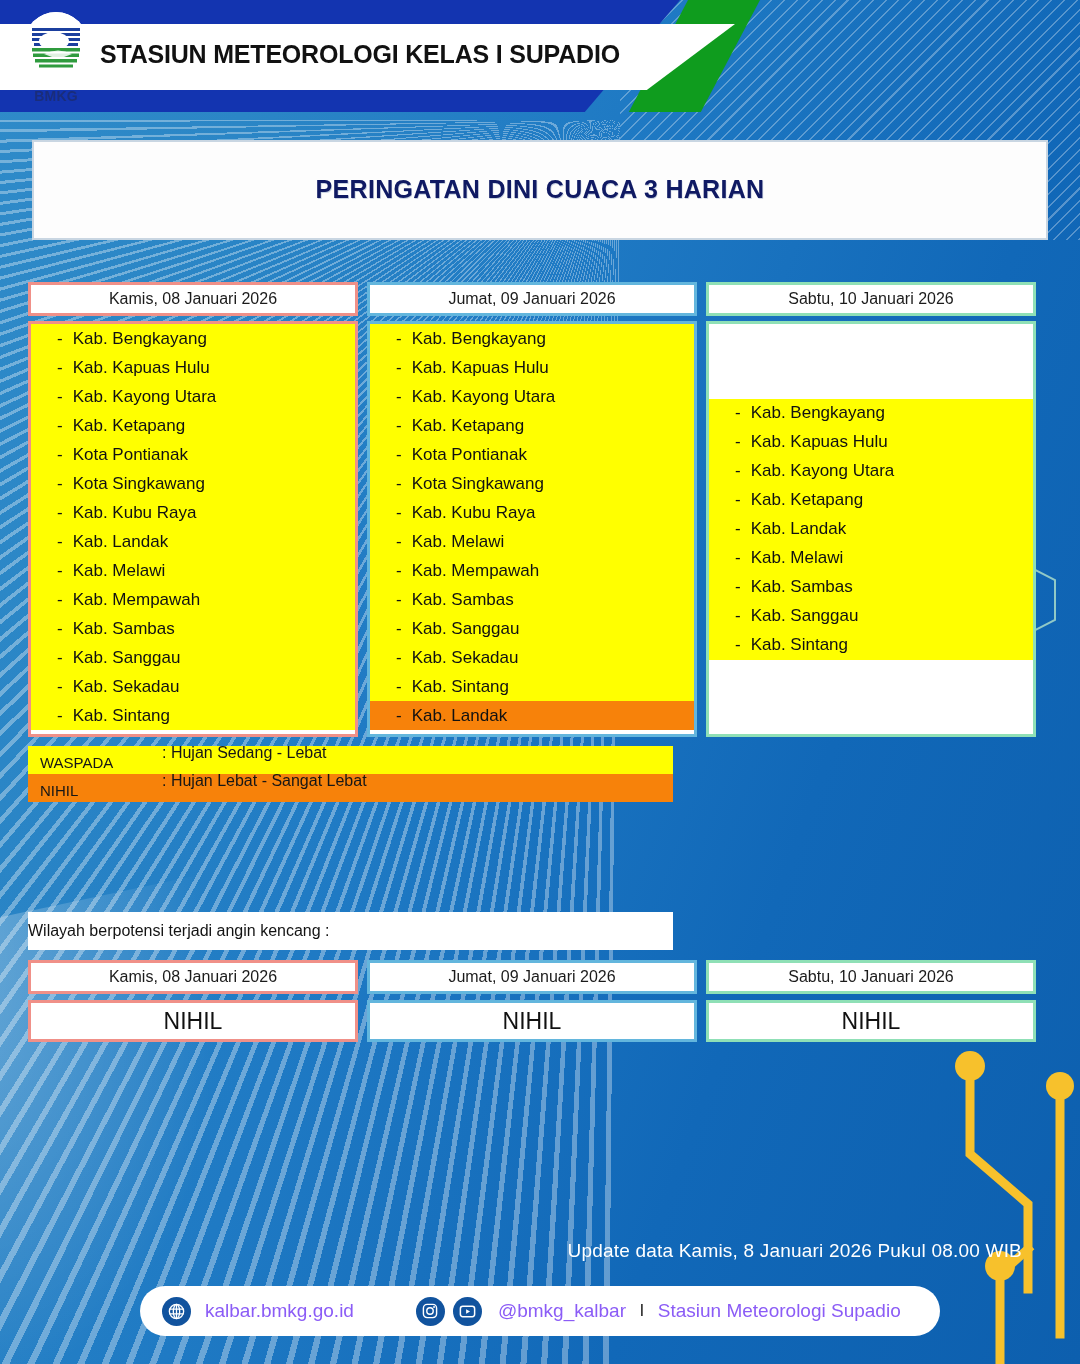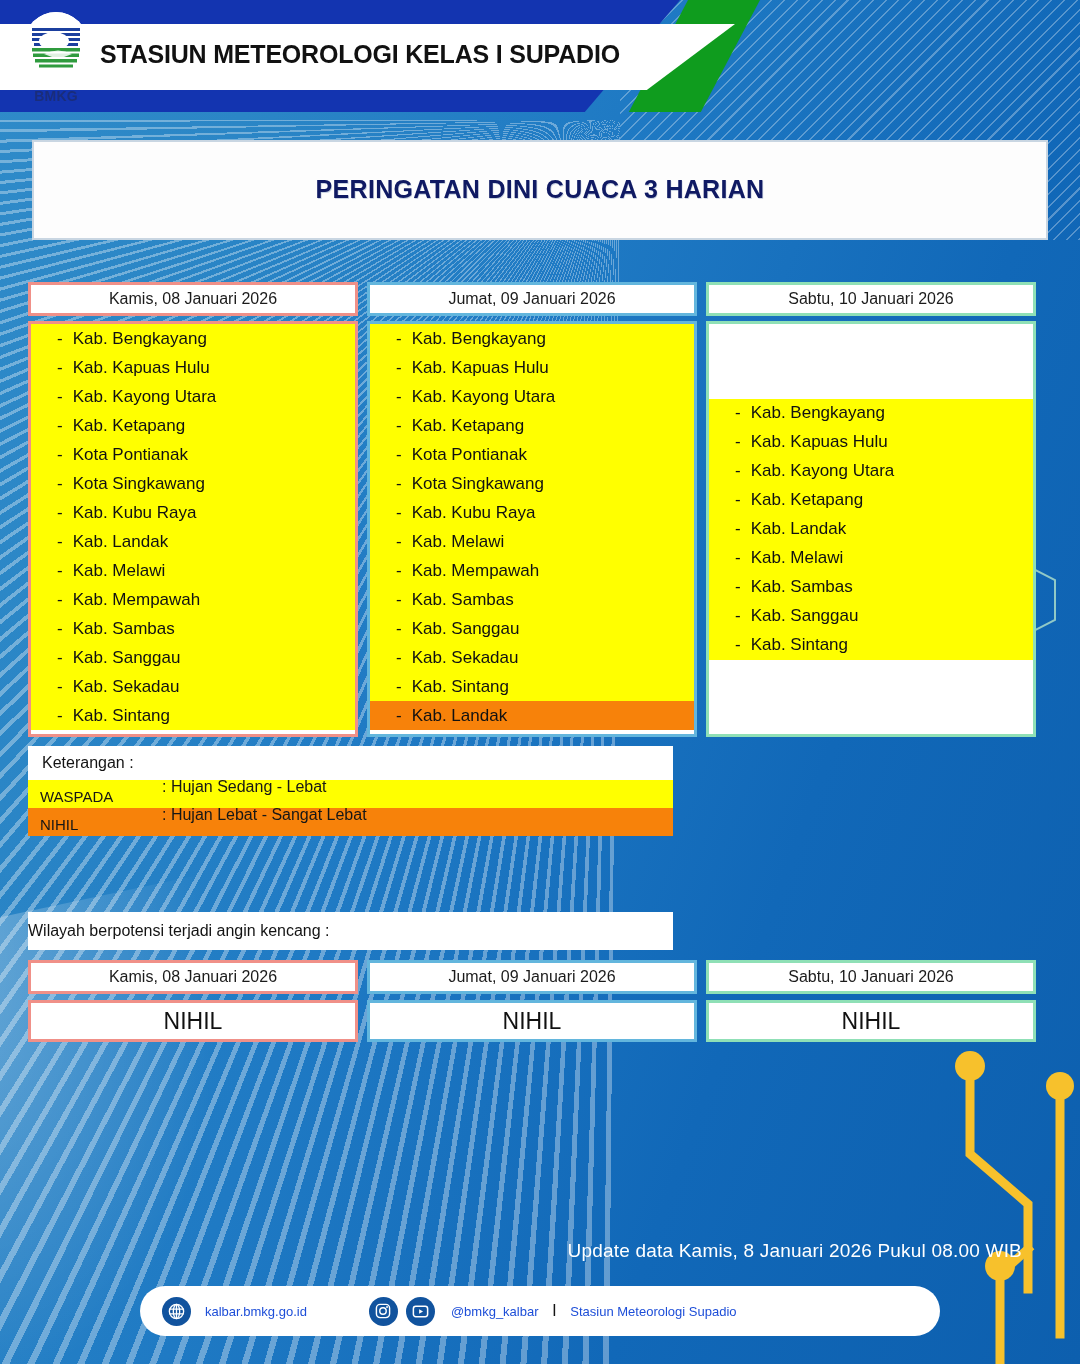--- a/index.html
+++ b/index.html
@@ -248,21 +248,21 @@
     border-radius: 25px;
     display: flex; align-items: center;
     padding: 0 22px;
   }
   .fbtn {
     width: 29px; height: 29px; border-radius: 50%;
     background: #11539e;
     display: inline-flex; align-items: center; justify-content: center;
     flex: none;
   }
-  .footer-text { font-size: 13px; color: #1d4ed8; white-space: nowrap; }
+  .footer-text { font-size: 19px; color: #8b5cf6; white-space: nowrap; }
   .sep-pipe { font-size: 17px; color: #141414; margin: 0 14px; }
 </style>
 </head>
 <body>
 
 <div id="poster">
 
   <div class="bg-rays"></div>
   <div class="bg-rays-top"></div>
   <div class="bg-softwave"></div>
@@ -500,21 +500,20 @@
                 <span class="dash">-</span>
                 <span>Kab. Sintang</span>
               </div>
             </div>
           </div>
         </div>
       </div>
     </div>
 
   <div class="legend">
-    <div class="legend-title">Keterangan :</div>
     <div id="legend-rows">
         <div class="legend-row lvl-waspada">
           <span class="legend-key">WASPADA</span>
           <span class="legend-val">: Hujan Sedang - Lebat</span>
         </div>
         <div class="legend-row lvl-siaga">
           <span class="legend-key">NIHIL</span>
           <span class="legend-val">: Hujan Lebat - Sangat Lebat</span>
         </div>
       </div>

